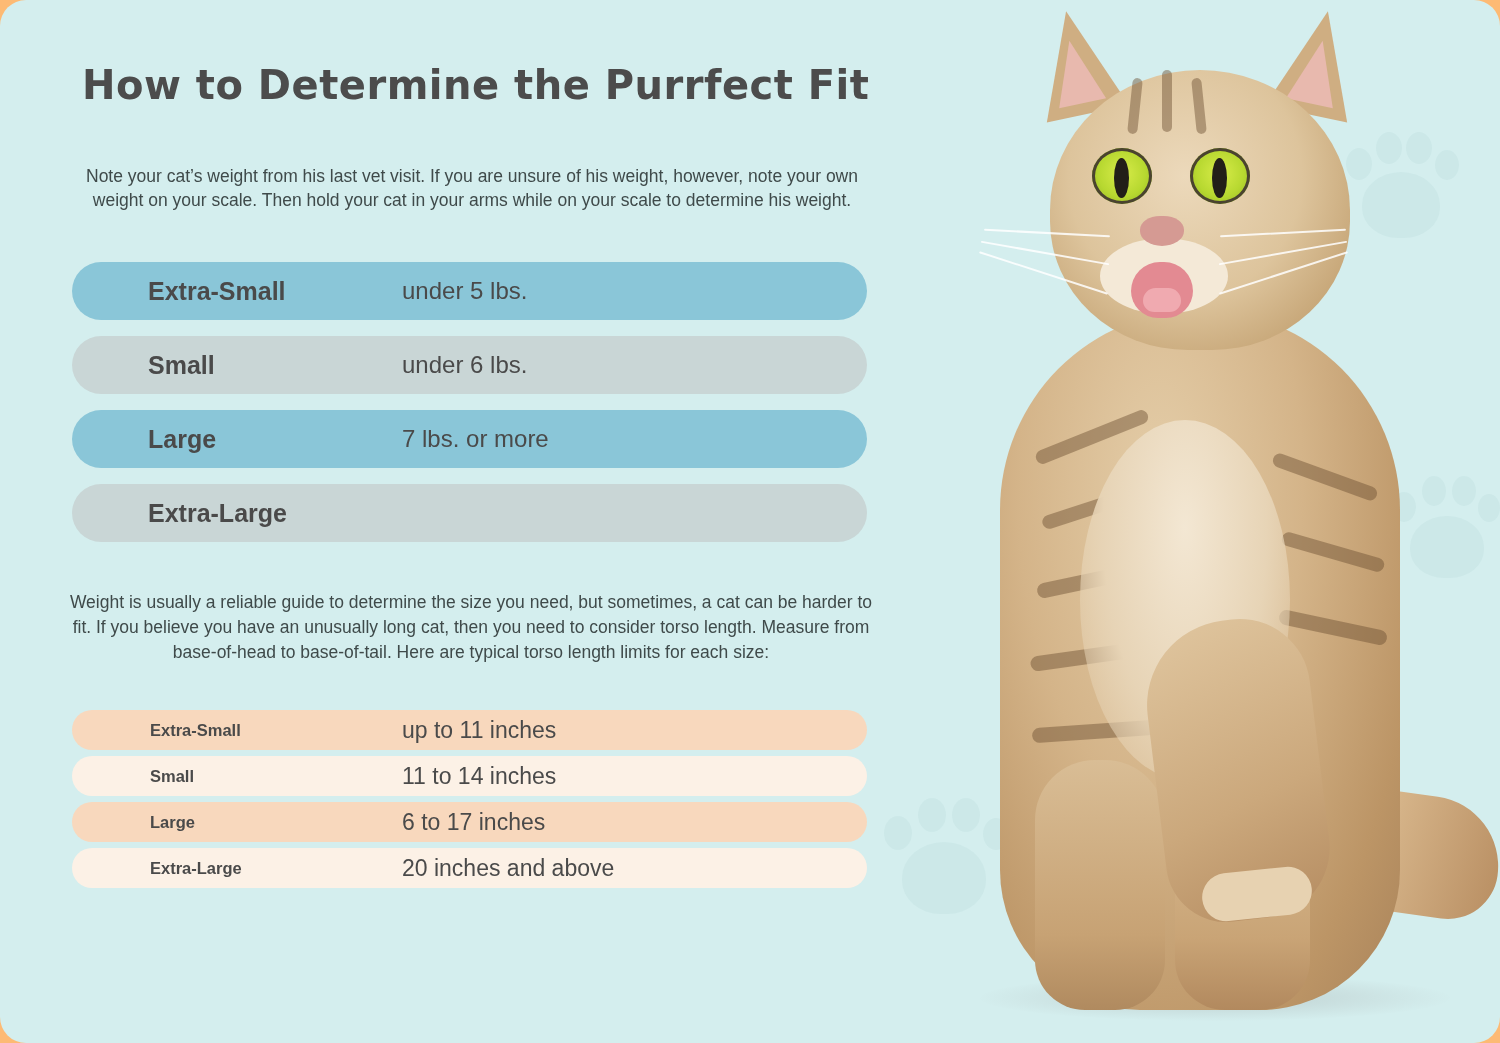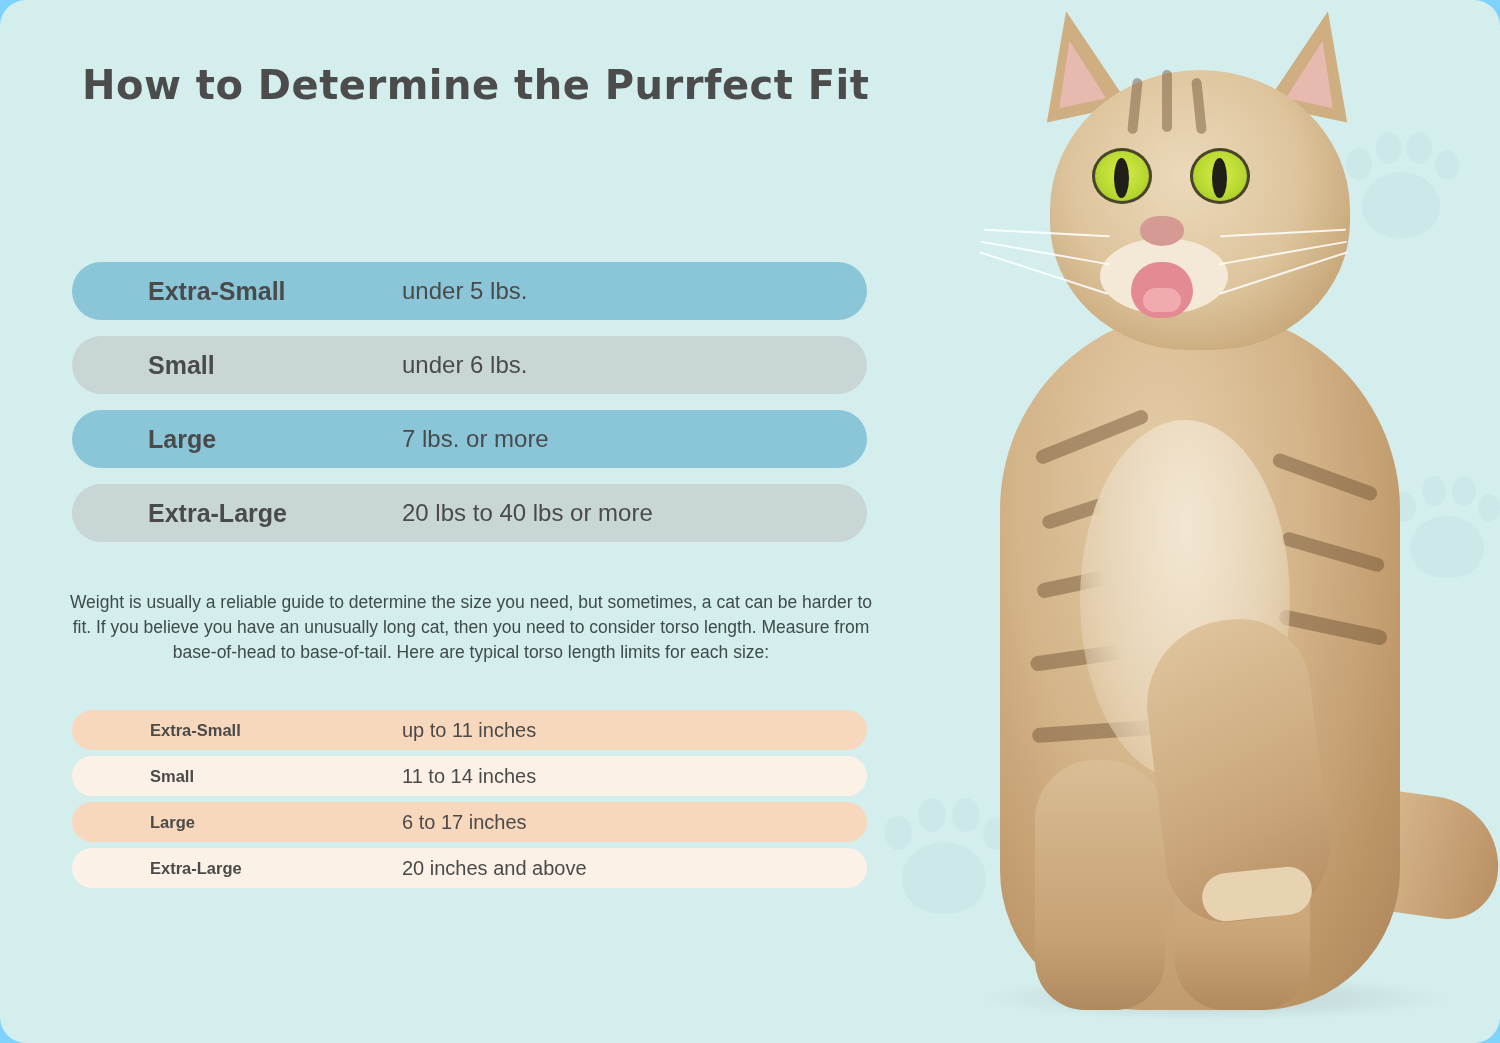--- a/index.html
+++ b/index.html
@@ -8,21 +8,21 @@
     background: #ffffff;
   }
   body {
     font-family: "Liberation Sans", sans-serif;
   }
   #page {
     position: relative;
     width: 1500px;
     height: 1043px;
     overflow: hidden;
-    background: #7dd3fc;
+    background: #fdba74;
   }
   .card {
     position: absolute;
     left: 0;
     top: 0;
     width: 1500px;
     height: 1043px;
     background: #d4eeee;
     border-radius: 26px;
     overflow: hidden;
@@ -279,21 +279,21 @@
   }
   .trow .size {
     width: 330px;
     padding-left: 78px;
     box-sizing: border-box;
     font-size: 16.5px;
     font-weight: bold;
     color: #4a4a4a;
   }
   .trow .val {
-    font-size: 20px;
+    font-size: 23px;
     color: #4a4a4a;
   }
   .trow.accent { background: #f8d8bd; }
   .trow.plain  { background: #fcf1e6; }
 
   .footer {
     position: absolute;
     left: 68px;
     top: 922px;
     width: 806px;
@@ -371,37 +371,37 @@
         <div class="cat-part whisker" style="left:36px;  top:272px; width:135px; transform:rotate(18deg);"></div>
         <div class="cat-part whisker" style="left:44px;  top:232px; width:126px; transform:rotate(3deg);"></div>
         <div class="cat-part whisker" style="left:278px; top:252px; width:130px; transform:rotate(-10deg);"></div>
         <div class="cat-part whisker" style="left:276px; top:272px; width:135px; transform:rotate(-18deg);"></div>
         <div class="cat-part whisker" style="left:280px; top:232px; width:126px; transform:rotate(-3deg);"></div>
       </div>
     </div>
 
     <div class="content">
       <h1 class="title">How to Determine the Purrfect Fit</h1>
+      <p class="intro">Note your cat’s weight from his last vet visit. If you are unsure of his weight, however, note your own weight on your scale. Then hold your cat in your arms while on your scale to determine his weight.</p>
 
       <div class="weight-table">
         <div class="row accent">
           <span class="size">Extra-Small</span>
           <span class="val">under 5 lbs.</span>
         </div>
         <div class="row plain">
           <span class="size">Small</span>
           <span class="val">under 6 lbs.</span>
         </div>
         <div class="row accent">
           <span class="size">Large</span>
           <span class="val">7 lbs. or more</span>
         </div>
         <div class="row plain">
           <span class="size">Extra-Large</span>
-          <span class="val">20 lbs to 40 lbs or more</span>
         </div>
       </div>
 
       <p class="note">Weight is usually a reliable guide to determine the size you need, but sometimes, a cat can be harder to fit. If you believe you have an unusually long cat, then you need to consider torso length. Measure from base-of-head to base-of-tail. Here are typical torso length limits for each size:</p>
 
       <div class="torso-table">
         <div class="trow accent">
           <span class="size">Extra-Small</span>
           <span class="val">up to 11 inches</span>
         </div>

